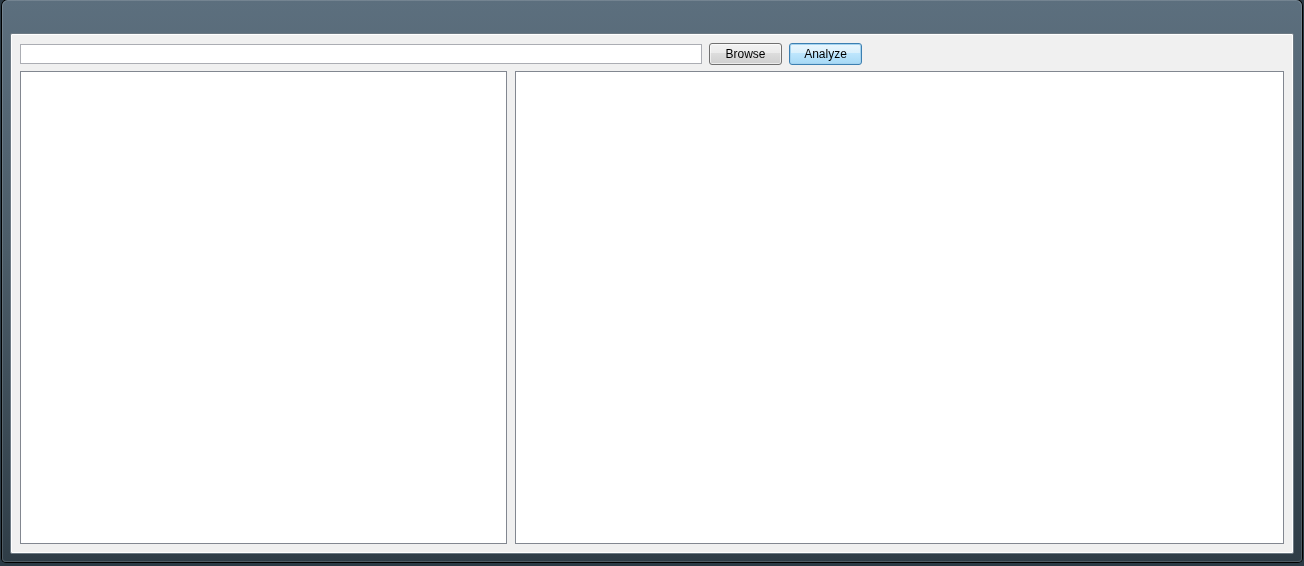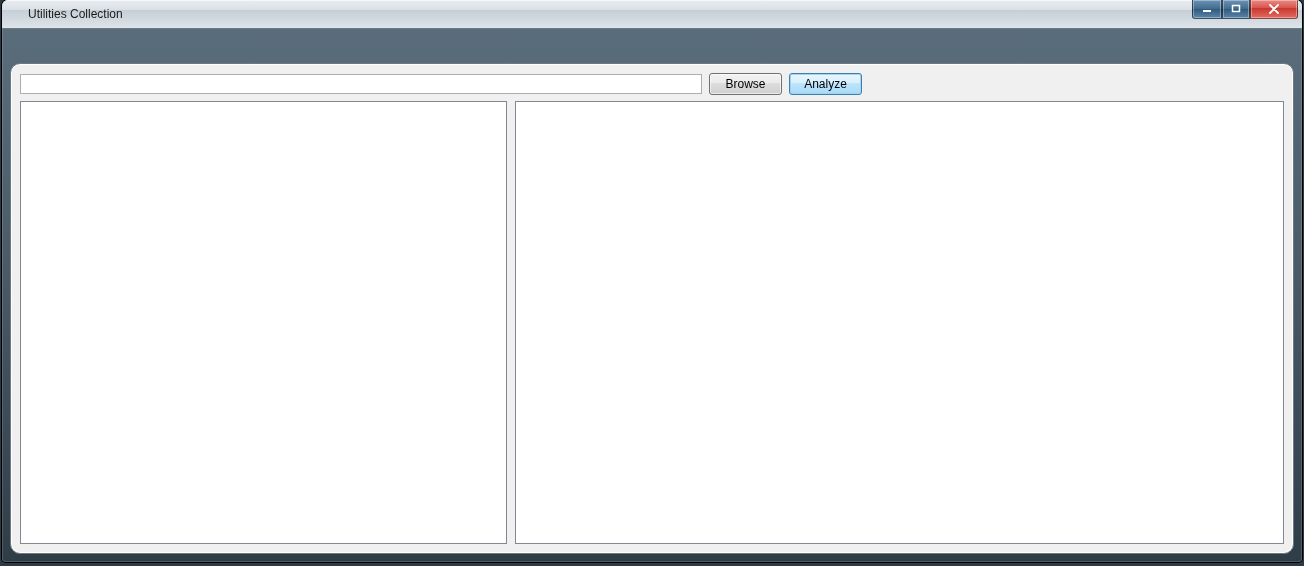--- a/index.html
+++ b/index.html
@@ -90,23 +90,22 @@
 
   
   .client {
     position: absolute;
     left: 8px;
     right: 8px;
     top: 33px;
     bottom: 8px;
     background: #f0f0f0;
     border: 1px solid #6d7a84;
-    border-radius: 10px;
+    border-radius: 2px;
     box-shadow: inset 0 0 0 1px #ffffff;
-    margin-top: 30px;
   }
 
   .toolbar {
     position: absolute;
     left: 9px;
     top: 7px;
     right: 9px;
     height: 25px;
     display: flex;
     align-items: center;
@@ -162,42 +161,20 @@
     background: #ffffff;
     border: 1px solid #828790;
     box-sizing: border-box;
   }
 </style>
 </head>
 <body>
 
 <div class="window">
 
-  <div class="titlebar">
-    <div class="icon-slot"></div>
-    <span class="title-text">Utilities Collection</span>
-
-    <div class="win-controls">
-      <div class="win-btn min">
-        <svg width="10" height="10" viewBox="0 0 10 10">
-          <rect x="1" y="6" width="8" height="2" fill="#ffffff"></rect>
-        </svg>
-      </div>
-      <div class="win-btn max">
-        <svg width="10" height="10" viewBox="0 0 10 10">
-          <rect x="1.5" y="1.5" width="7" height="6" fill="none" stroke="#ffffff" stroke-width="1.5"></rect>
-        </svg>
-      </div>
-      <div class="win-btn close">
-        <svg width="12" height="10" viewBox="0 0 12 10">
-          <path d="M2 1 L10 9 M10 1 L2 9" stroke="#ffffff" stroke-width="1.8" stroke-linecap="round"></path>
-        </svg>
-      </div>
-    </div>
-  </div>
 
   <div class="client">
 
     <div class="toolbar">
       <input type="text" class="path-input" value="" style="">
       <button class="btn">Browse</button>
       <button class="btn focused">Analyze</button>
     </div>
 
     <div class="panels">

